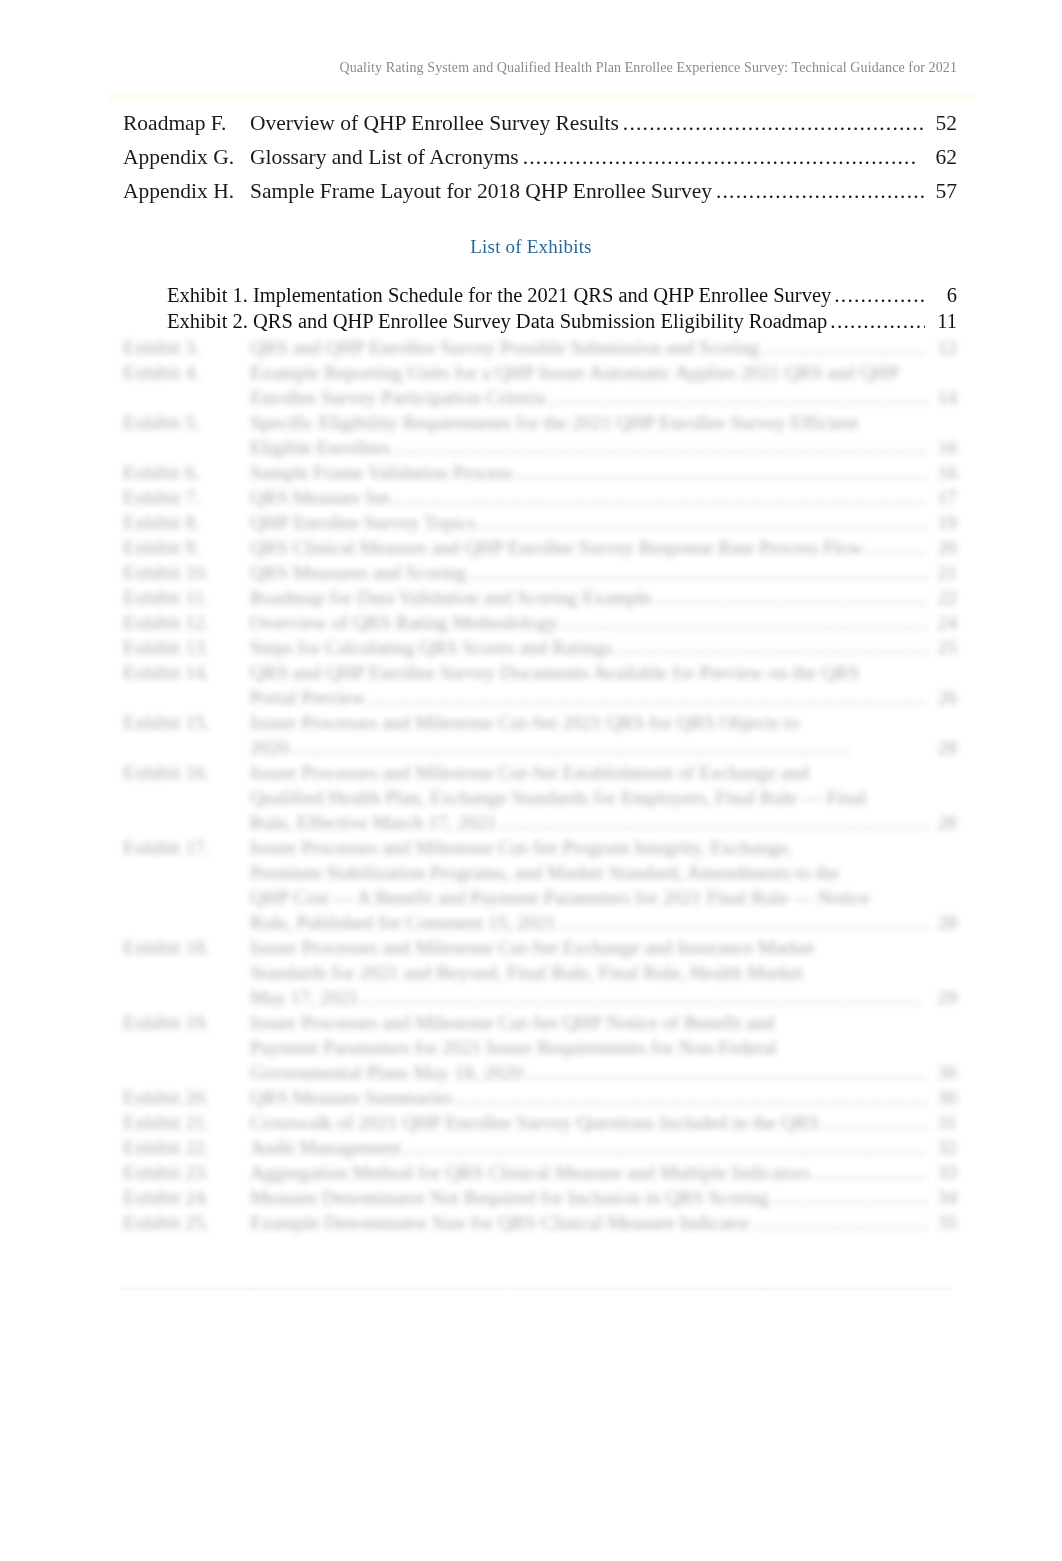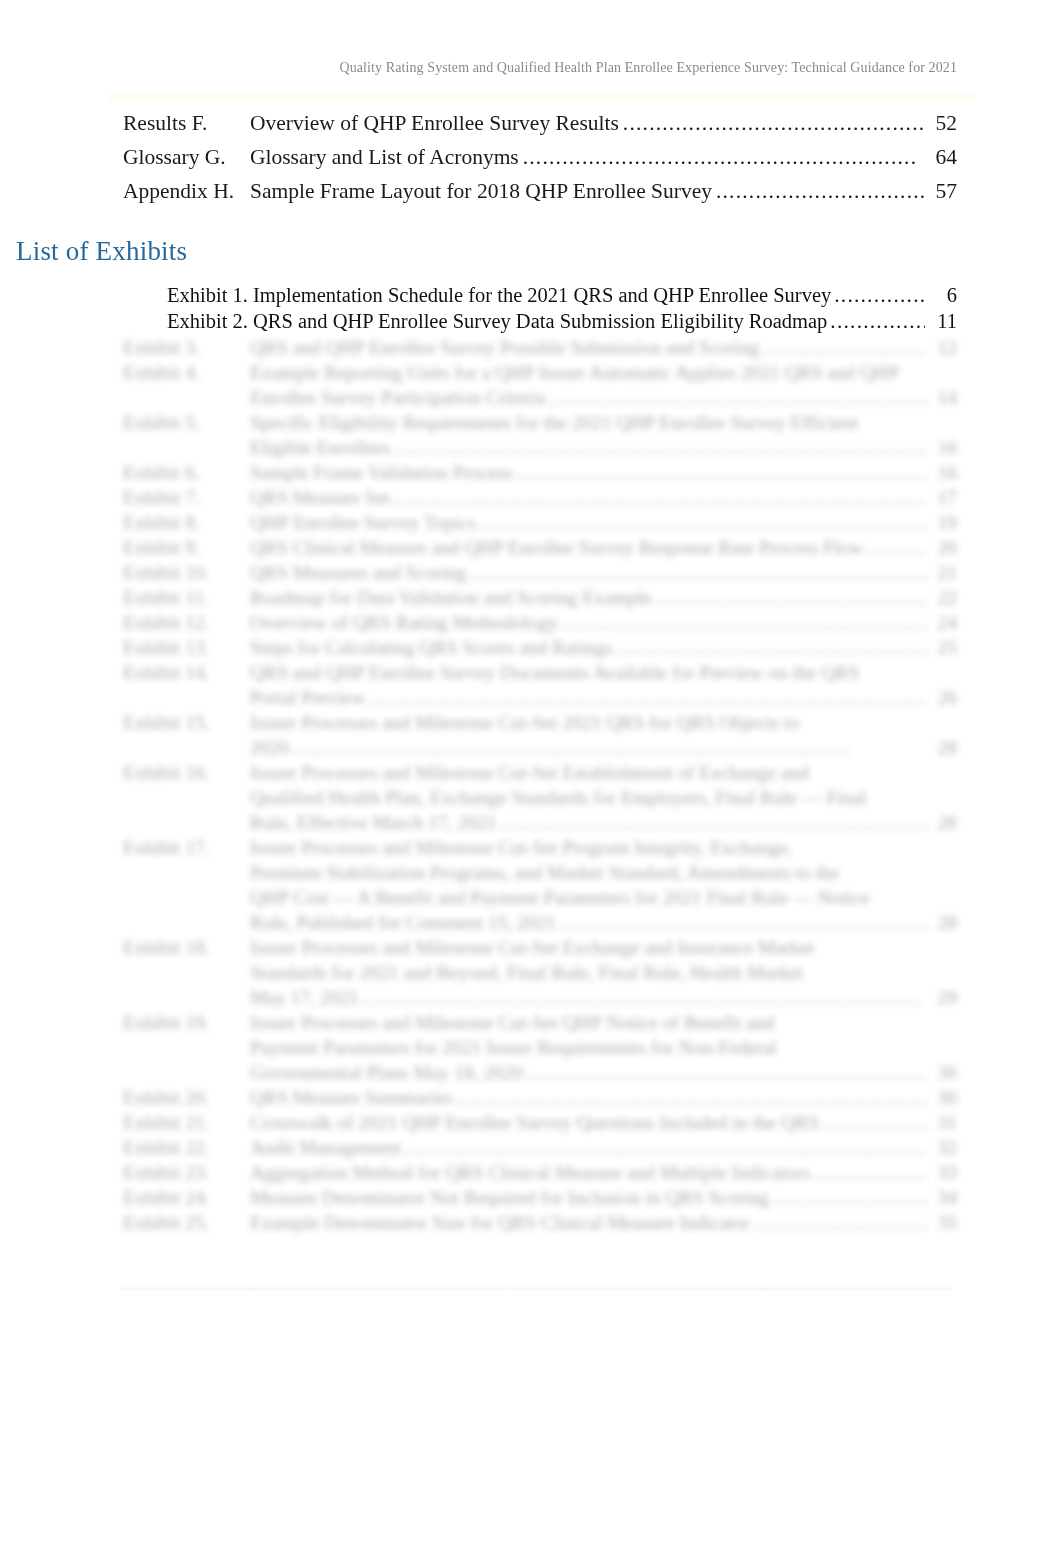--- a/index.html
+++ b/index.html
@@ -88,25 +88,24 @@
     white-space: nowrap;
     padding-left: 5px;
   }
 
   
   .exhibits-heading {
     position: absolute;
     left: 0;
     right: 0;
     top: 236px;
-    text-align: left;
-    font-size: 27px;
+    text-align: center;
+    font-size: 19px;
     color: #26699b;
     letter-spacing: 0.2px;
-    margin-left: 16px;
   }
 
   
   .exhibit-list {
     position: absolute;
     left: 123px;
     right: 105px;
     top: 285px;
   }
 
@@ -194,31 +193,31 @@
 
 <div class="page">
 
   <div class="running-header">Quality Rating System and Qualified Health Plan Enrollee Experience Survey: Technical Guidance for 2021</div>
 
   <div class="header-rule"></div>
 
   <div class="appendix-list">
 
     <div class="appendix-row">
-      <span class="appendix-label">Results F.</span>
+      <span class="appendix-label">Roadmap F.</span>
       <span class="appendix-title">Overview of QHP Enrollee Survey Results</span>
       <span class="leader">............................................................</span>
       <span class="pagenum">52</span>
     </div>
 
     <div class="appendix-row">
-      <span class="appendix-label">Glossary G.</span>
+      <span class="appendix-label">Appendix G.</span>
       <span class="appendix-title">Glossary and List of Acronyms</span>
       <span class="leader">............................................................</span>
-      <span class="pagenum">64</span>
+      <span class="pagenum">62</span>
     </div>
 
     <div class="appendix-row">
       <span class="appendix-label">Appendix H.</span>
       <span class="appendix-title">Sample Frame Layout for 2018 QHP Enrollee Survey</span>
       <span class="leader">............................................................</span>
       <span class="pagenum">57</span>
     </div>
 
   </div>

